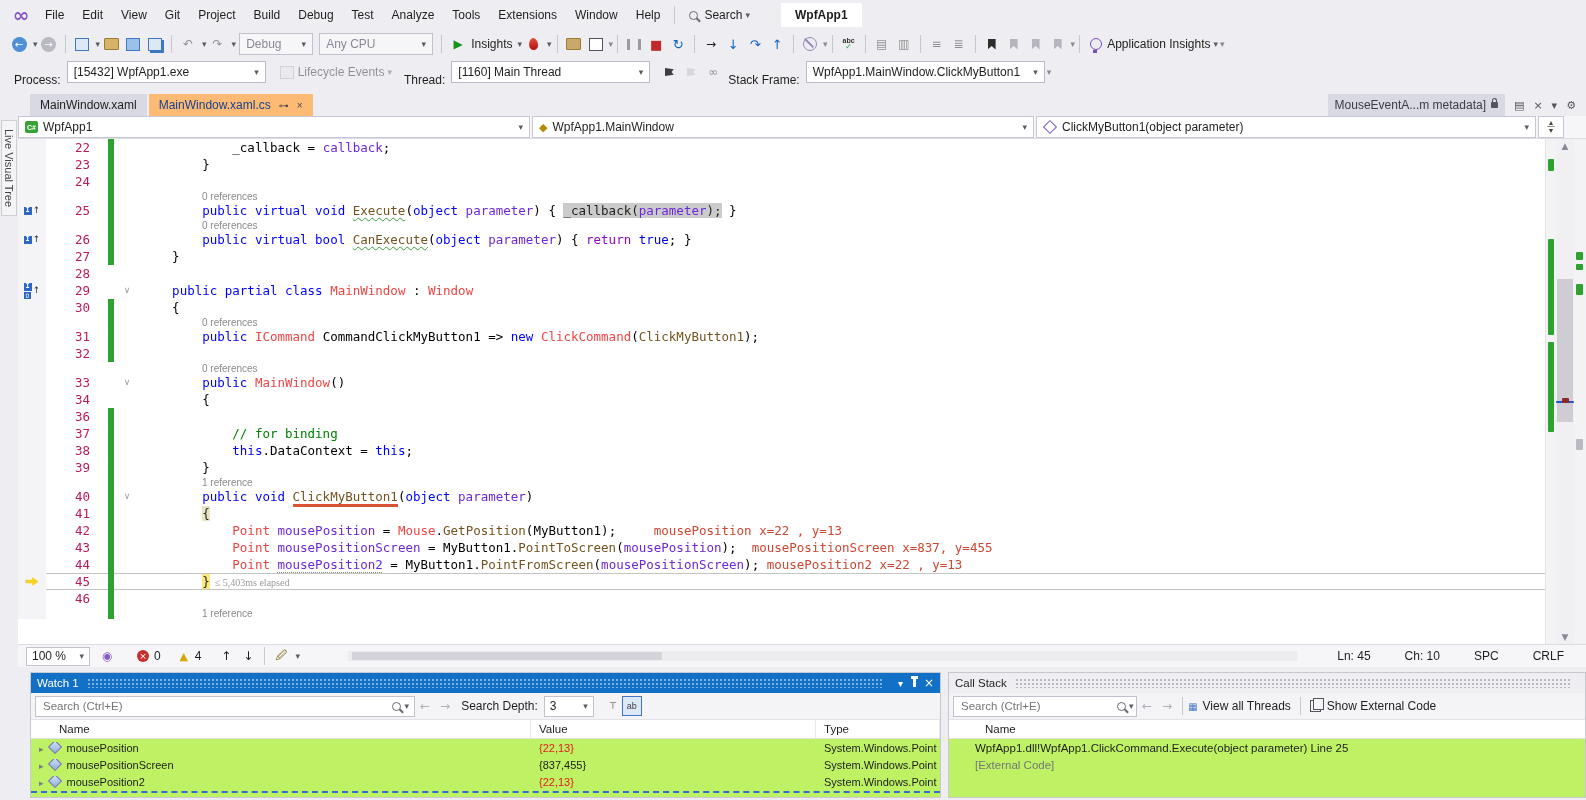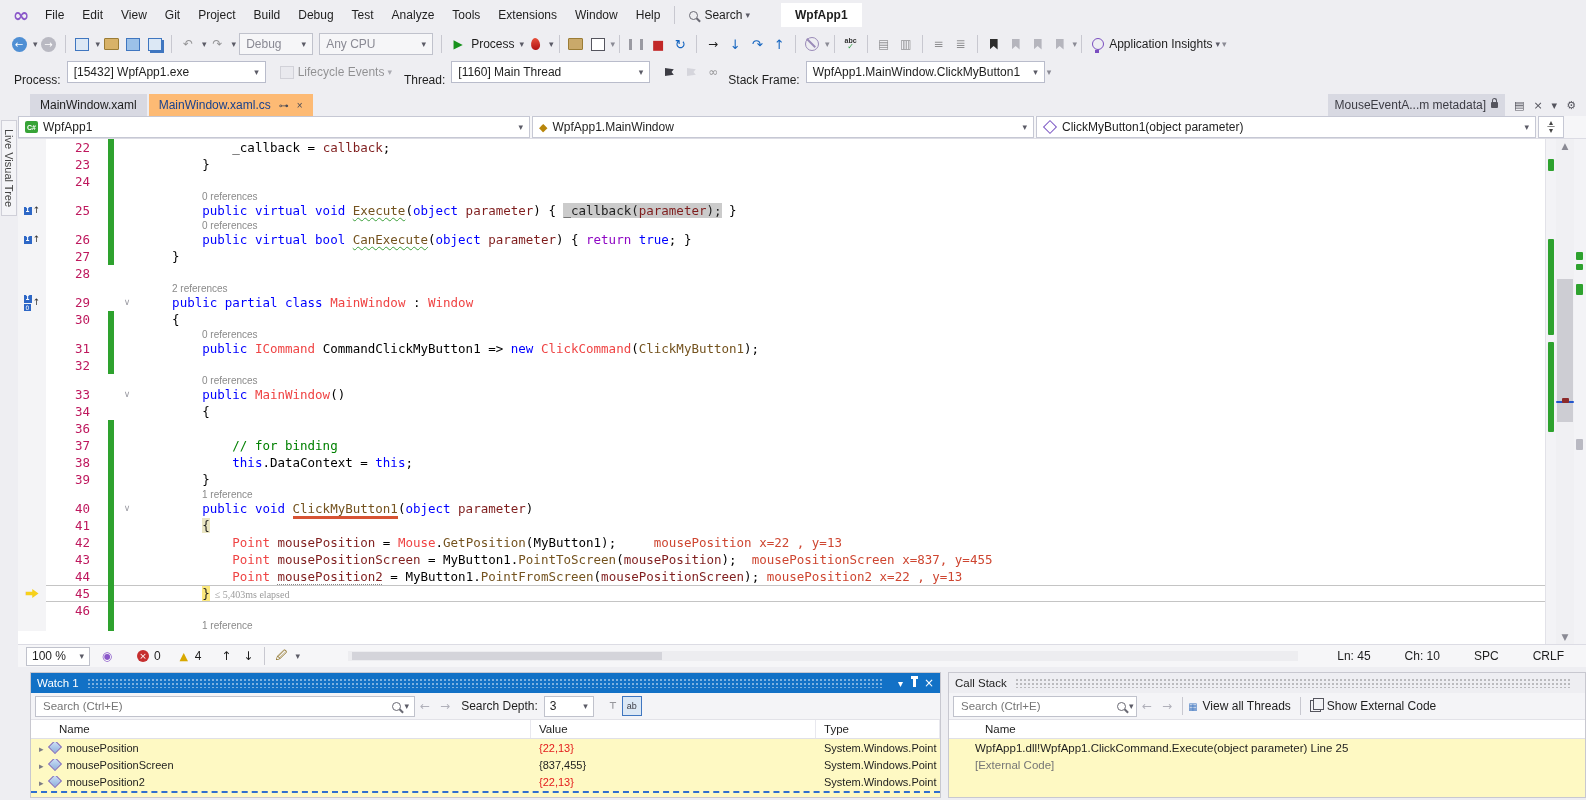--- a/index.html
+++ b/index.html
@@ -78,21 +78,21 @@
   .erow{display:flex;height:17px;line-height:17px;font-family:"DejaVu Sans Mono","Liberation Mono",monospace;font-size:12.5px;white-space:pre}
   .lensrow{height:12px;line-height:12px}
   .currow{box-shadow:inset 0 1px 0 #c4c4c4,inset 0 -1px 0 #c4c4c4}
   .gut{width:28px;flex:none;background:#f4f4f6;display:flex;align-items:center;justify-content:center;gap:1px}
   .num{width:56px;flex:none;text-align:right;padding-right:12px;color:#be185d;box-sizing:border-box}
   .chg{width:18px;flex:none;display:flex;justify-content:center}
   .chg .bar{width:6px;height:100%;background:#2ea22e}
   .fold{width:14px;flex:none;color:#9a9aa2;font-size:9px;text-align:center}
   .codecell{flex:1;padding-left:8px}
   .lenstext{font-family:"Liberation Sans",sans-serif;font-size:10px;color:#8a8a8a}
-  .k{color:#0000ff}.c{color:#8f08c4}.ty{color:#ef4444}.m{color:#74531f}.pd{color:#7f1d1d}
+  .k{color:#0000ff}.c{color:#8f08c4}.ty{color:#ef4444}.m{color:#74531f}.pd{color:#6d28d9}
   .cm{color:#008000}.pl{color:#000}
   .sq{text-decoration:underline wavy #3a9e3a 1px;text-underline-offset:2px}
   .uo{border-bottom:3px solid #d75334}
   .du{text-decoration:underline dotted #8a8a8a 1px;text-underline-offset:3px}
   .hl{background:#cbcbcb}
   .bm{background:#e9e5c2}
   .cs-y{background:#fce97e}
   .dbg{color:#ce4631}
   .tip{font-family:Liberation Serif, serif;font-size:10px;color:#9b9b9b}
   .implbox{background:#2d67c6;color:#fff;font-size:7px;font-weight:bold;width:8px;height:8px;
@@ -112,21 +112,21 @@
   .zoombox{border:1px solid #c0c2cc;background:#fff;height:17px;display:flex;align-items:center;padding:0 5px;width:52px;justify-content:space-between}
   .errc{width:12px;height:12px;border-radius:50%;background:#c62f2f;color:#fff;font-size:9px;display:flex;align-items:center;justify-content:center}
   .warnt{color:#d8a800;font-size:11px}
   .health{color:#8a57c9;font-size:12px}
   .broom{color:#8a6d1f;font-size:11px}
   .hscroll{position:absolute;left:330px;top:6px;width:950px;height:10px;background:#ededf0}
   .hthumb{position:absolute;left:4px;top:1px;width:310px;height:8px;background:#d4d4da}
   .stright{margin-left:auto;display:flex;gap:34px;color:#1e1e1e;padding-right:14px}
   
   .panels{position:absolute;left:0;top:667px;width:1586px;height:133px;background:#eeeef2}
-  .panel{position:absolute;top:5px;background:#fef9c3;border:1px solid #c8c8d0;box-sizing:border-box}
+  .panel{position:absolute;top:5px;background:#bef264;border:1px solid #c8c8d0;box-sizing:border-box}
   .ptitle{height:20px;display:flex;align-items:center;padding:0 6px;font-size:11.5px}
   .ptitle .fill{flex:1;height:10px;margin:0 8px;
     background-image:radial-gradient(circle,rgba(0,0,0,.22) .8px,transparent .9px);background-size:4px 4px}
   .ptitle.active{background:#1271c6;color:#fff}
   .ptitle.active .fill{background-image:radial-gradient(circle,rgba(255,255,255,.45) .8px,transparent .9px)}
   .ptitle.inactive{background:#eeeef2;color:#1e1e1e}
   .picon{margin-left:8px;font-size:10px}
   .pin{width:3px;height:8px;background:#fff;position:relative;margin-left:10px}
   .pin:before{content:'';position:absolute;top:-3px;left:-2px;width:7px;height:3px;background:#fff}
   .ptool{height:26px;display:flex;align-items:center;background:#f4f4f7;border-bottom:1px solid #e2e2e8;padding:0 4px}
@@ -200,21 +200,21 @@
       <span class="dd g">▾</span>
     </span>
   <span class="combo" style="width:100px;margin:0 3px">
     <span>Any CPU</span>
       <span class="dd g">▾</span>
     </span>
   <span class="sep"></span>
   <span class="tb">
       <span class="play g">▶</span>
     </span>
-  <span style="margin:0 2px">Process</span>
+  <span style="margin:0 2px">Insights</span>
   <span class="dd g">▾</span>
   <span class="tb">
       <span class="flame"></span>
     </span>
   <span class="dd g">▾</span>
   <span class="sep"></span>
   <span class="tb">
       <span class="folder" style="background:#c9a96a"></span>
     </span>
   <span class="tb">
@@ -365,21 +365,20 @@
     <div id="code-rows">
         <div class="erow"><div class="gut"></div><div class="num">22</div><div class="chg"><div class="bar"></div></div><div class="fold g"></div><div class="codecell"><span class="pl">            _callback = </span><span class="pd">callback</span><span class="pl">;</span></div></div>
         <div class="erow"><div class="gut"></div><div class="num">23</div><div class="chg"><div class="bar"></div></div><div class="fold g"></div><div class="codecell"><span class="pl">        }</span></div></div>
         <div class="erow"><div class="gut"></div><div class="num">24</div><div class="chg"><div class="bar"></div></div><div class="fold g"></div><div class="codecell"></div></div>
         <div class="erow lensrow"><div class="gut"></div><div class="num"></div><div class="chg"><div class="bar"></div></div><div class="fold g"></div><div class="codecell"><span class="lenstext" style="padding-left: 60px;">0 references</span></div></div>
         <div class="erow"><div class="gut"><span class="implbox">I</span><span class="uparr g">↑</span></div><div class="num">25</div><div class="chg"><div class="bar"></div></div><div class="fold g"></div><div class="codecell"><span class="k">        public virtual void </span><span class="m sq">Execute</span><span class="pl">(</span><span class="k">object</span><span class="pd"> parameter</span><span class="pl">) { </span><span class="hl">_callback(</span><span class="hl pd">parameter</span><span class="hl">);</span><span class="pl"> }</span></div></div>
         <div class="erow lensrow"><div class="gut"></div><div class="num"></div><div class="chg"><div class="bar"></div></div><div class="fold g"></div><div class="codecell"><span class="lenstext" style="padding-left: 60px;">0 references</span></div></div>
         <div class="erow"><div class="gut"><span class="implbox">I</span><span class="uparr g">↑</span></div><div class="num">26</div><div class="chg"><div class="bar"></div></div><div class="fold g"></div><div class="codecell"><span class="k">        public virtual bool </span><span class="m sq">CanExecute</span><span class="pl">(</span><span class="k">object</span><span class="pd"> parameter</span><span class="pl">) { </span><span class="c">return </span><span class="k">true</span><span class="pl">; }</span></div></div>
         <div class="erow"><div class="gut"></div><div class="num">27</div><div class="chg"><div class="bar"></div></div><div class="fold g"></div><div class="codecell"><span class="pl">    }</span></div></div>
         <div class="erow"><div class="gut"></div><div class="num">28</div><div class="chg"></div><div class="fold g"></div><div class="codecell"></div></div>
-        <div class="erow lensrow"><div class="gut"></div><div class="num"></div><div class="chg"></div><div class="fold g"></div><div class="codecell"><span class="lenstext" style="padding-left: 30px;">2 references</span></div></div>
         <div class="erow"><div class="gut"><span style="display:inline-flex;flex-direction:column;gap:1px"><span class="implbox">I</span><span class="obox">O</span></span><span class="uparr g">↑</span></div><div class="num">29</div><div class="chg"></div><div class="fold g">∨</div><div class="codecell"><span class="k">    public partial class </span><span class="ty">MainWindow</span><span class="pl"> : </span><span class="ty">Window</span></div></div>
         <div class="erow"><div class="gut"></div><div class="num">30</div><div class="chg"><div class="bar"></div></div><div class="fold g"></div><div class="codecell"><span class="pl">    {</span></div></div>
         <div class="erow lensrow"><div class="gut"></div><div class="num"></div><div class="chg"><div class="bar"></div></div><div class="fold g"></div><div class="codecell"><span class="lenstext" style="padding-left: 60px;">0 references</span></div></div>
         <div class="erow"><div class="gut"></div><div class="num">31</div><div class="chg"><div class="bar"></div></div><div class="fold g"></div><div class="codecell"><span class="k">        public </span><span class="ty">ICommand</span><span class="pl"> CommandClickMyButton1 =&gt; </span><span class="k">new </span><span class="ty">ClickCommand</span><span class="pl">(</span><span class="m">ClickMyButton1</span><span class="pl">);</span></div></div>
         <div class="erow"><div class="gut"></div><div class="num">32</div><div class="chg"><div class="bar"></div></div><div class="fold g"></div><div class="codecell"></div></div>
         <div class="erow lensrow"><div class="gut"></div><div class="num"></div><div class="chg"></div><div class="fold g"></div><div class="codecell"><span class="lenstext" style="padding-left: 60px;">0 references</span></div></div>
         <div class="erow"><div class="gut"></div><div class="num">33</div><div class="chg"></div><div class="fold g">∨</div><div class="codecell"><span class="k">        public </span><span class="ty">MainWindow</span><span class="pl">()</span></div></div>
         <div class="erow"><div class="gut"></div><div class="num">34</div><div class="chg"></div><div class="fold g"></div><div class="codecell"><span class="pl">        {</span></div></div>
         <div class="erow"><div class="gut"></div><div class="num">36</div><div class="chg"><div class="bar"></div></div><div class="fold g"></div><div class="codecell"></div></div>
         <div class="erow"><div class="gut"></div><div class="num">37</div><div class="chg"><div class="bar"></div></div><div class="fold g"></div><div class="codecell"><span class="cm">            // for binding</span></div></div>

